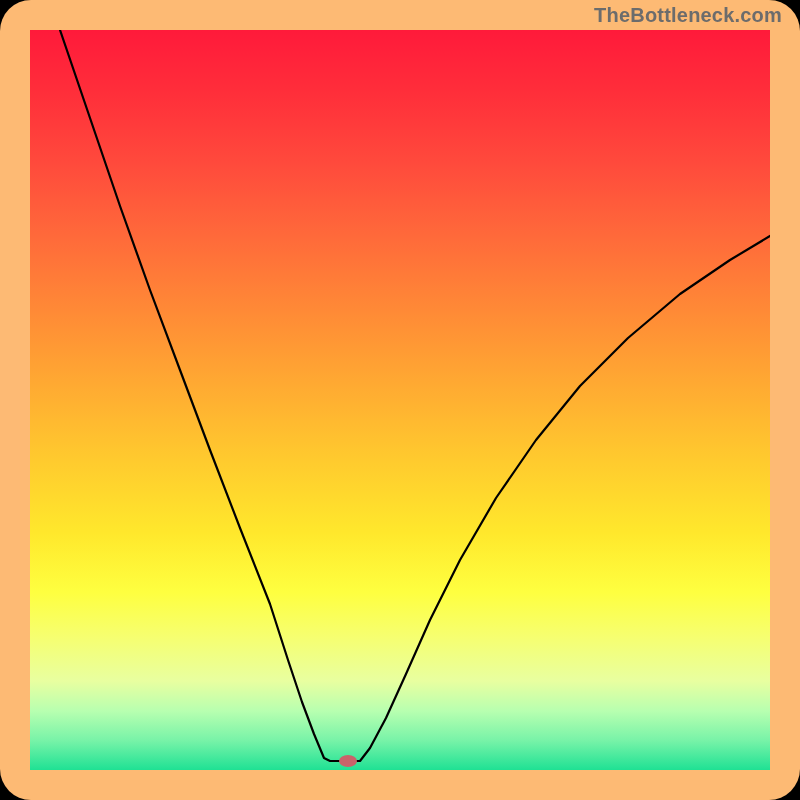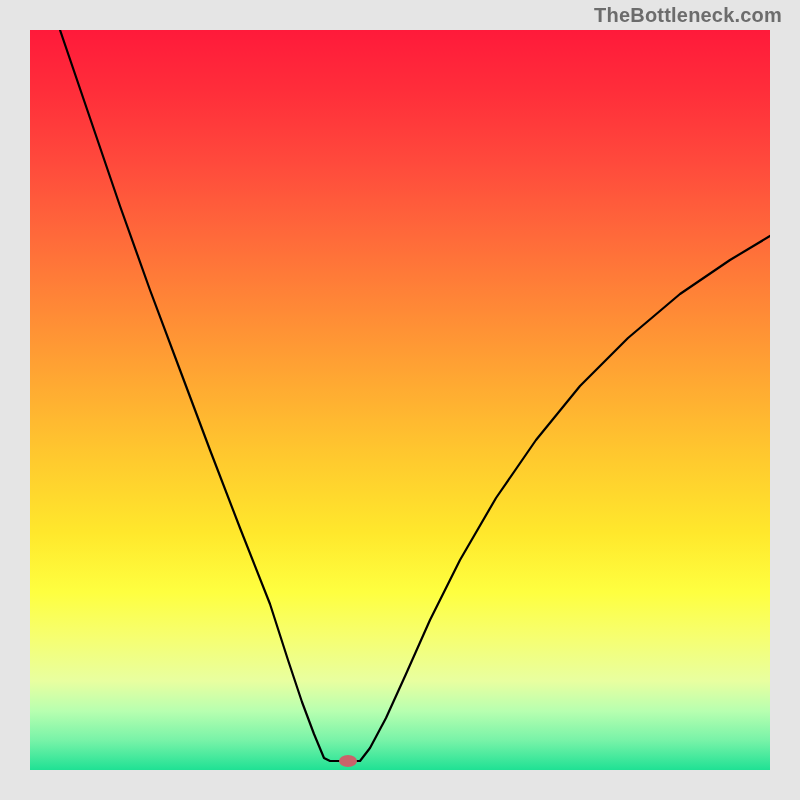--- a/index.html
+++ b/index.html
@@ -8,21 +8,22 @@
     width: 800px;
     height: 800px;
     background: #000;
     overflow: hidden;
     font-family: Arial, Helvetica, sans-serif;
   }
   .frame {
     position: relative;
     width: 800px;
     height: 800px;
-    background: #e5e5e5;
+    background: #fdba74;
+    border-radius: 31px;
   }
   .watermark {
     position: absolute;
     top: 4px;
     right: 18px;
     color: #6c6c6c;
     font-size: 20px;
     font-weight: 600;
     letter-spacing: 0.2px;
     z-index: 10;

